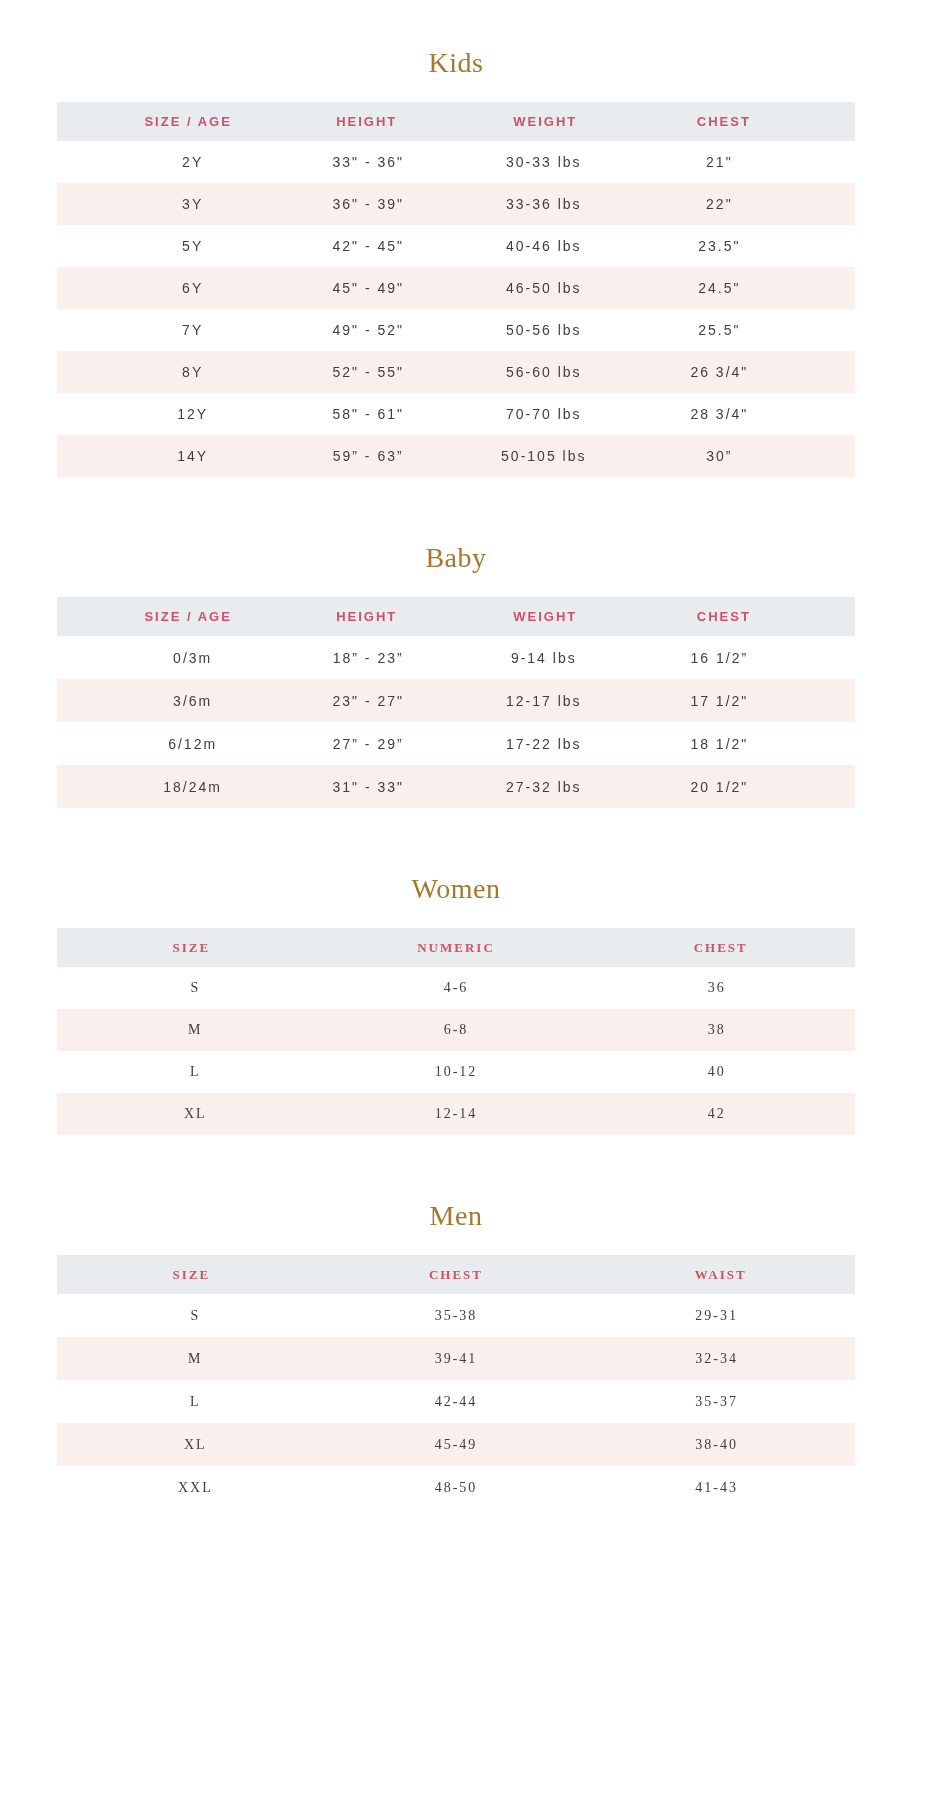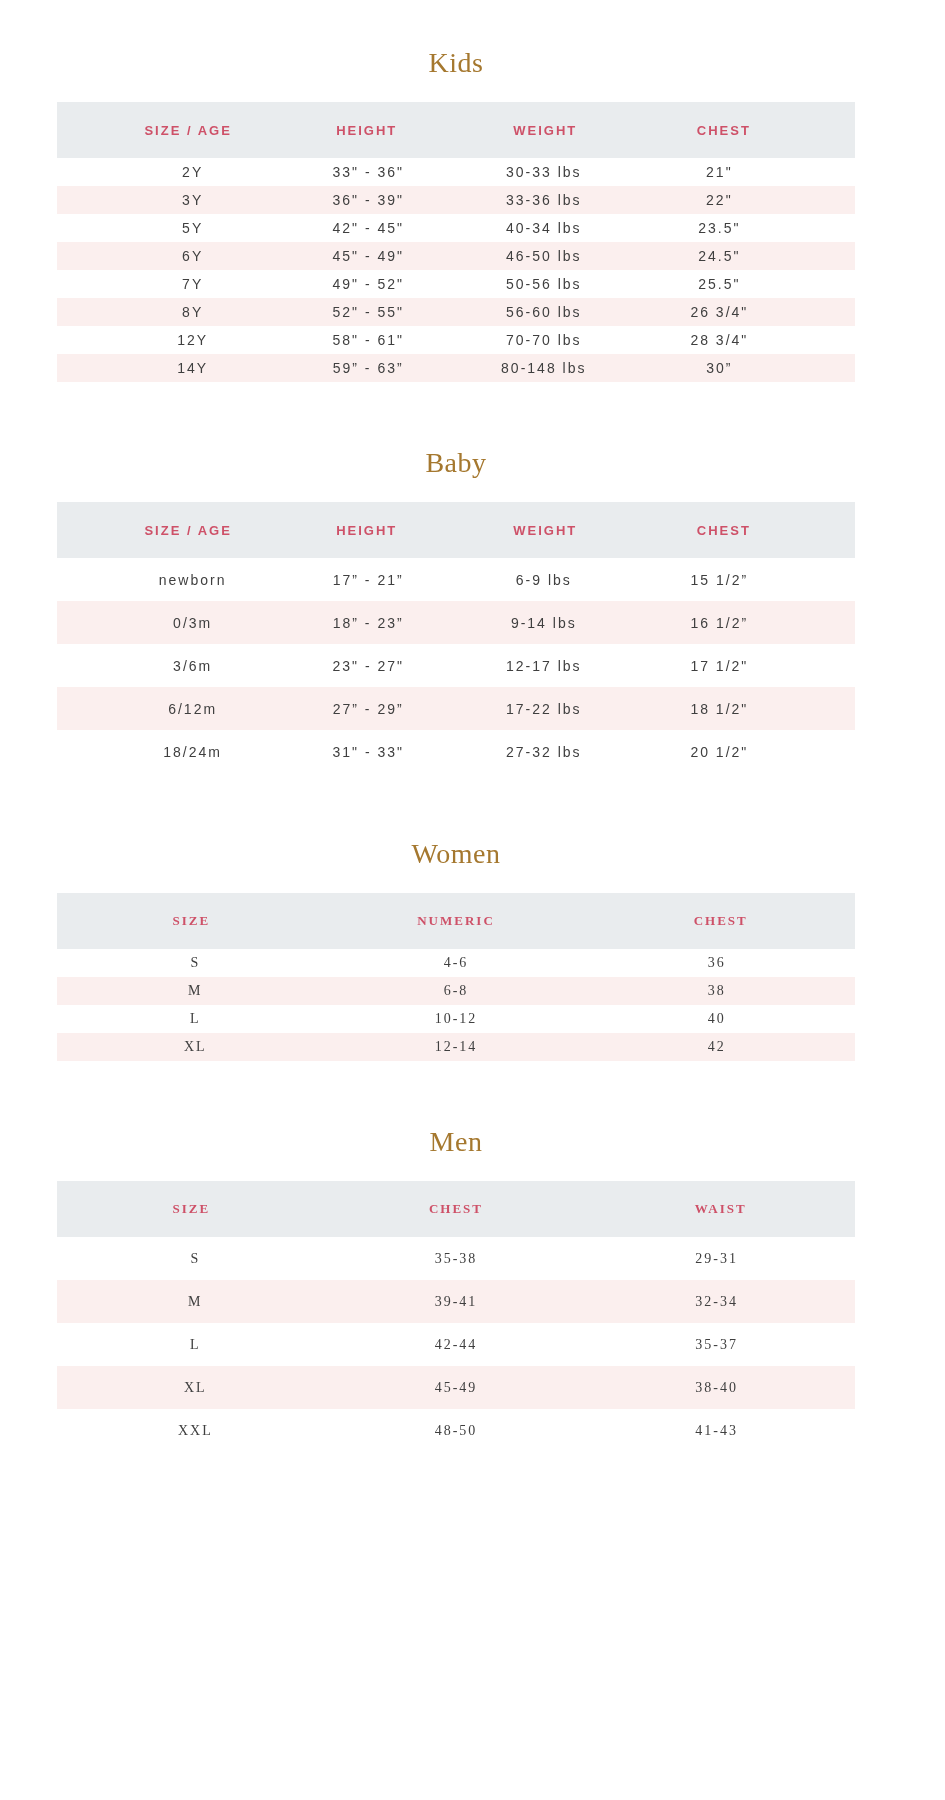--- a/index.html
+++ b/index.html
@@ -31,38 +31,38 @@
     font-size: 28px;
     letter-spacing: 0.5px;
     color: var(--title-color, #a5782f);
   }
   .size-table {
     width: 100%;
   }
   .thead {
     display: flex;
     align-items: center;
-    height: 56px;
+    height: 39px;
     background: var(--header-bg, #e9ecee);
     gap: 12px;
   }
   .th {
     flex: 1;
     text-align: center;
     color: var(--header-text, #ce5168);
     font-size: 13px;
     font-weight: 700;
     letter-spacing: 2px;
     text-transform: uppercase;
   }
   .tr {
     display: flex;
     align-items: center;
   }
-  .rh42 .tr { height: 28px; }
+  .rh42 .tr { height: 42px; }
   .rh43 .tr { height: 43px; }
   .tr:nth-child(even) {
     background: var(--row-alt-bg, #fbefee);
   }
   .td {
     flex: 1;
     text-align: center;
     color: var(--cell-text, #3f3f3f);
     font-size: 14px;
     font-weight: 500;
@@ -95,21 +95,21 @@
           </div>
           <div class="tr">
             <div class="td">3Y</div>
             <div class="td">36" - 39"</div>
             <div class="td">33-36 lbs</div>
             <div class="td">22"</div>
           </div>
           <div class="tr">
             <div class="td">5Y</div>
             <div class="td">42" - 45"</div>
-            <div class="td">40-34 lbs</div>
+            <div class="td">40-46 lbs</div>
             <div class="td">23.5"</div>
           </div>
           <div class="tr">
             <div class="td">6Y</div>
             <div class="td">45" - 49"</div>
             <div class="td">46-50 lbs</div>
             <div class="td">24.5"</div>
           </div>
           <div class="tr">
             <div class="td">7Y</div>
@@ -125,43 +125,37 @@
           </div>
           <div class="tr">
             <div class="td">12Y</div>
             <div class="td">58" - 61"</div>
             <div class="td">70-70 lbs</div>
             <div class="td">28 3/4"</div>
           </div>
           <div class="tr">
             <div class="td">14Y</div>
             <div class="td">59” - 63”</div>
-            <div class="td">80-148 lbs</div>
+            <div class="td">50-105 lbs</div>
             <div class="td">30”</div>
           </div>
         </div>
     </div>
   </section>
 
   <section class="chart-section">
     <h2 class="section-title">Baby</h2>
     <div class="size-table cols-4 rh43">
       <div class="thead">
           <div class="th">SIZE / AGE</div>
           <div class="th">HEIGHT</div>
           <div class="th">WEIGHT</div>
           <div class="th">CHEST</div>
         </div>
       <div class="tbody">
-          <div class="tr">
-            <div class="td">newborn</div>
-            <div class="td">17” - 21”</div>
-            <div class="td">6-9 lbs</div>
-            <div class="td">15 1/2”</div>
-          </div>
           <div class="tr">
             <div class="td">0/3m</div>
             <div class="td">18” - 23”</div>
             <div class="td">9-14 lbs</div>
             <div class="td">16 1/2”</div>
           </div>
           <div class="tr">
             <div class="td">3/6m</div>
             <div class="td">23" - 27"</div>
             <div class="td">12-17 lbs</div>

